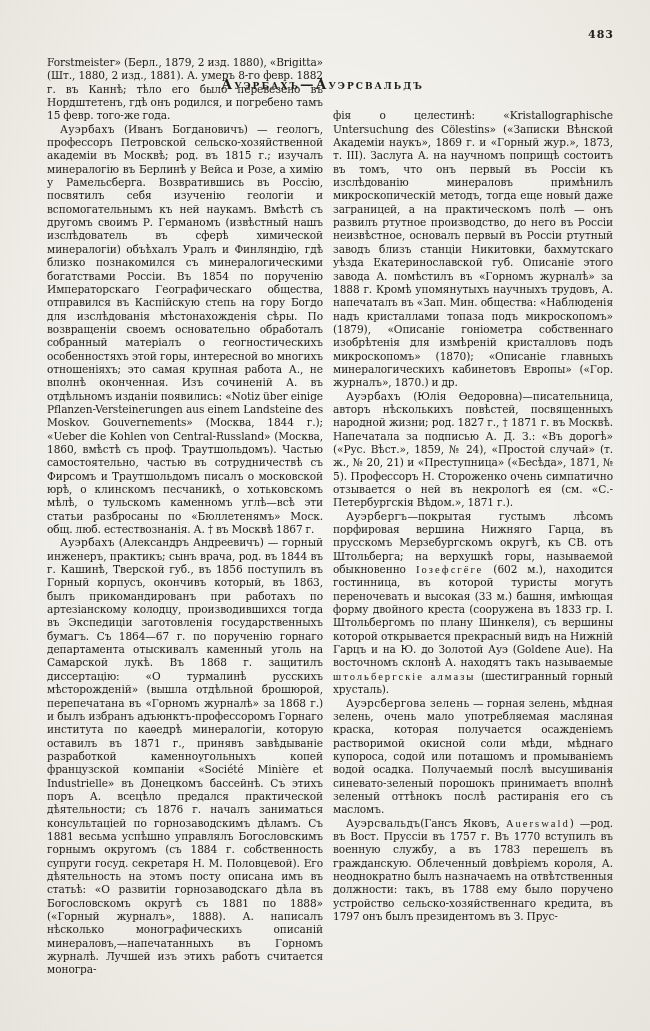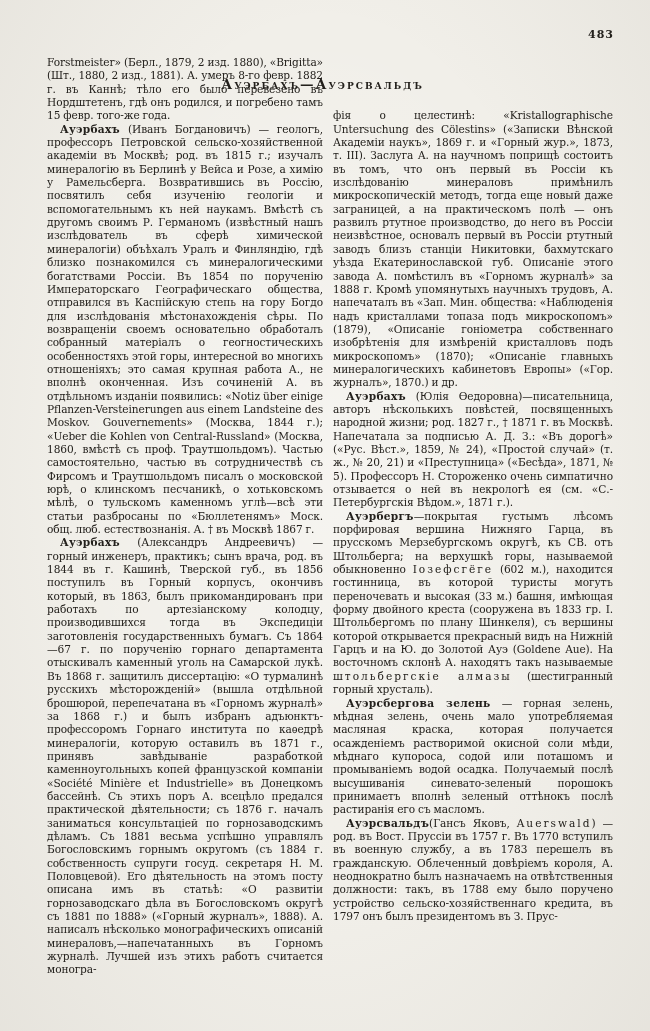--- a/index.html
+++ b/index.html
@@ -21,22 +21,22 @@
   .col {
     text-align:justify; font-size:10.6px; line-height:13.35px;
     letter-spacing:-0.1px; word-spacing:-0.25px; hyphens:auto;
   }
   .col-left  { width:276px; }
   .col-right { width:280px; }
   .divider { width:1px; background:var(--rule); margin:0 5px 0 4px; }
   .para { margin:0; }
   .para.indent { text-indent:13px; }
   .seg-n  { }
-  .seg-b  { font-weight:bold; letter-spacing:0.3px; }
-  .seg-sp { letter-spacing:2px; }
+  .seg-b  { font-weight:normal; letter-spacing:0.3px; }
+  .seg-sp { letter-spacing:2px;font-family:Liberation Serif, serif; }
 </style>
 </head>
 <body>
 
 <div class="page">
   <div class="running-head">
     <div class="head-title">Ауэрбахъ—Ауэрсвальдъ</div>
     <div class="page-num">483</div>
   </div>
   <div class="cols">

